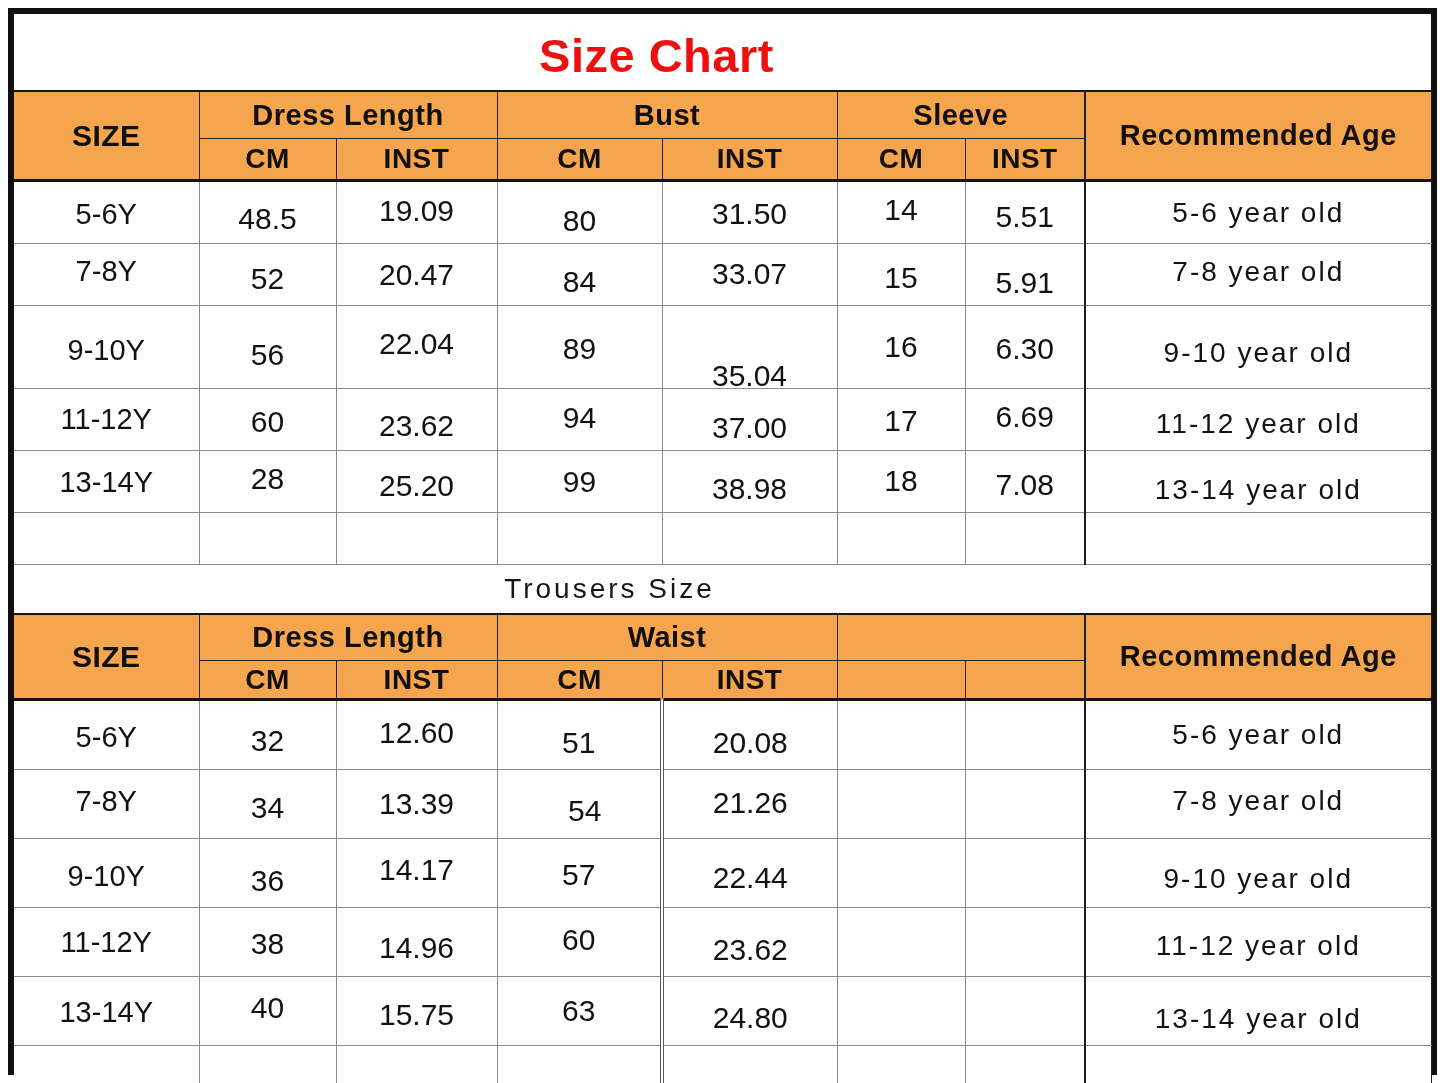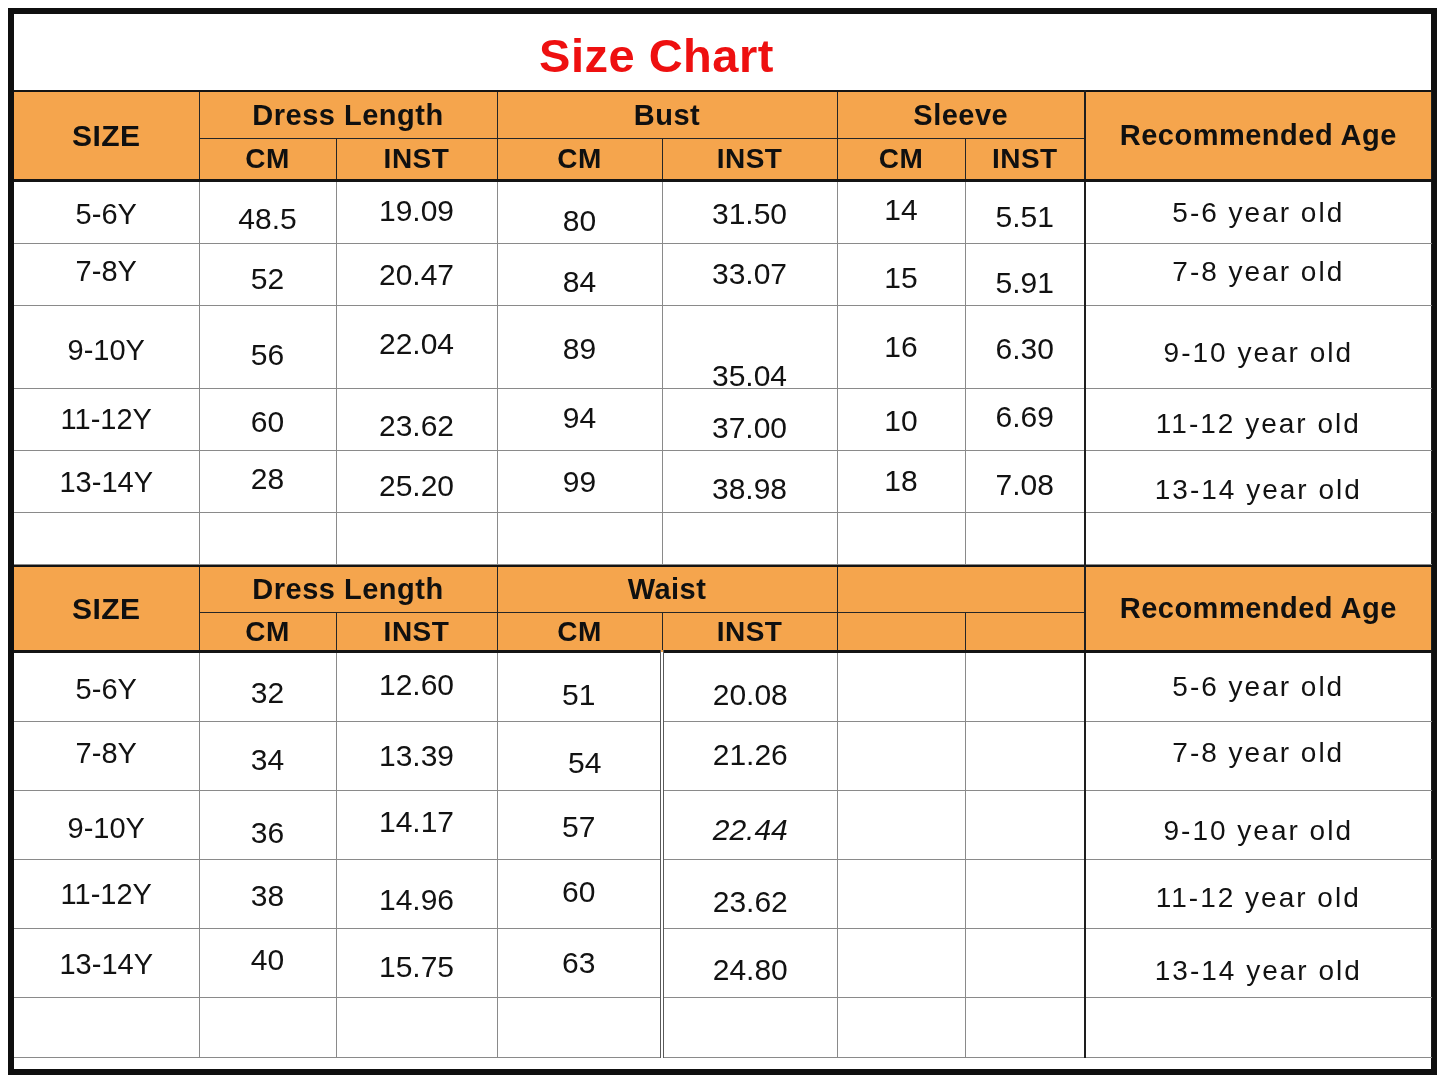--- a/index.html
+++ b/index.html
@@ -128,21 +128,21 @@
             <td class="c5 cell-sleeve_cm"><span style="display: inline-block; transform: translateY(0px);">16</span></td>
             <td class="c6 cell-sleeve_inst"><span style="display: inline-block; transform: translateY(2px);">6.30</span></td>
             <td class="c7 cell-age"><span style="display: inline-block; transform: translateY(6px);">9-10 year old</span></td>
           </tr>
           <tr>
             <td class="c0 cell-size"><span style="display: inline-block; transform: translateY(0px);">11-12Y</span></td>
             <td class="c1 cell-dress_cm"><span style="display: inline-block; transform: translateY(2px);">60</span></td>
             <td class="c2 cell-dress_inst"><span style="display: inline-block; transform: translateY(6px);">23.62</span></td>
             <td class="c3 cell-bust_cm"><span style="display: inline-block; transform: translateY(-2px);">94</span></td>
             <td class="c4 cell-bust_inst"><span style="display: inline-block; transform: translateY(8px);">37.00</span></td>
-            <td class="c5 cell-sleeve_cm"><span style="display: inline-block; transform: translateY(1px);">10</span></td>
+            <td class="c5 cell-sleeve_cm"><span style="display: inline-block; transform: translateY(1px);">17</span></td>
             <td class="c6 cell-sleeve_inst"><span style="display: inline-block; transform: translateY(-3px);">6.69</span></td>
             <td class="c7 cell-age"><span style="display: inline-block; transform: translateY(4px);">11-12 year old</span></td>
           </tr>
           <tr>
             <td class="c0 cell-size"><span style="display: inline-block; transform: translateY(1px);">13-14Y</span></td>
             <td class="c1 cell-dress_cm"><span style="display: inline-block; transform: translateY(-3px);">28</span></td>
             <td class="c2 cell-dress_inst"><span style="display: inline-block; transform: translateY(4px);">25.20</span></td>
             <td class="c3 cell-bust_cm"><span style="display: inline-block; transform: translateY(0px);">99</span></td>
             <td class="c4 cell-bust_inst"><span style="display: inline-block; transform: translateY(7px);">38.98</span></td>
             <td class="c5 cell-sleeve_cm"><span style="display: inline-block; transform: translateY(-1px);">18</span></td>
@@ -155,20 +155,23 @@
             <td class="c2"></td>
             <td class="c3"></td>
             <td class="c4"></td>
             <td class="c5"></td>
             <td class="c6"></td>
             <td class="c7"></td>
           </tr>
         </tbody>
     </table>
 
+    <div class="band2">
+      <span>Trousers Size</span>
+    </div>
 
     <table class="t t2">
       <colgroup>
         <col style="width:185px">
           <col style="width:137px">
           <col style="width:161px">
         <col style="width:165px">
           <col style="width:175px">
           <col style="width:128px">
         <col style="width:120px">
@@ -210,21 +213,21 @@
             <td class="c4 cell-waist_inst"><span style="display: inline-block; transform: translateY(-1px);">21.26</span></td>
             <td class="c5 cell-blank1"></td>
             <td class="c6 cell-blank2"></td>
             <td class="c7 cell-age"><span style="display: inline-block; transform: translateY(-3px);">7-8 year old</span></td>
           </tr>
           <tr>
             <td class="c0 cell-size"><span style="display: inline-block; transform: translateY(3px);">9-10Y</span></td>
             <td class="c1 cell-dress_cm"><span style="display: inline-block; transform: translateY(8px);">36</span></td>
             <td class="c2 cell-dress_inst"><span style="display: inline-block; transform: translateY(-3px);">14.17</span></td>
             <td class="c3 cell-waist_cm"><span style="display: inline-block; transform: translateY(2px);">57</span></td>
-            <td class="c4 cell-waist_inst"><span style="display: inline-block; transform: translateY(5px); font-style: italic;">22.44</span></td>
+            <td class="c4 cell-waist_inst"><span style="display: inline-block; transform: translateY(5px);">22.44</span></td>
             <td class="c5 cell-blank1"></td>
             <td class="c6 cell-blank2"></td>
             <td class="c7 cell-age"><span style="display: inline-block; transform: translateY(6px);">9-10 year old</span></td>
           </tr>
           <tr>
             <td class="c0 cell-size"><span style="display: inline-block; transform: translateY(0px);">11-12Y</span></td>
             <td class="c1 cell-dress_cm"><span style="display: inline-block; transform: translateY(2px);">38</span></td>
             <td class="c2 cell-dress_inst"><span style="display: inline-block; transform: translateY(6px);">14.96</span></td>
             <td class="c3 cell-waist_cm"><span style="display: inline-block; transform: translateY(-2px);">60</span></td>
             <td class="c4 cell-waist_inst"><span style="display: inline-block; transform: translateY(8px);">23.62</span></td>

